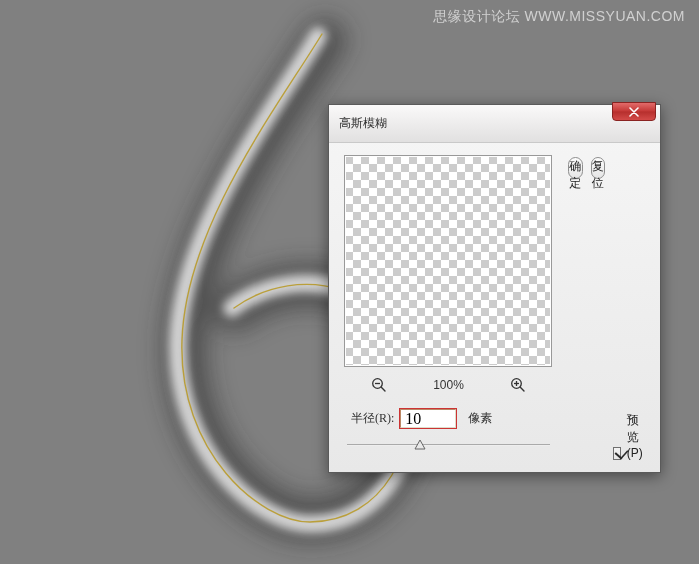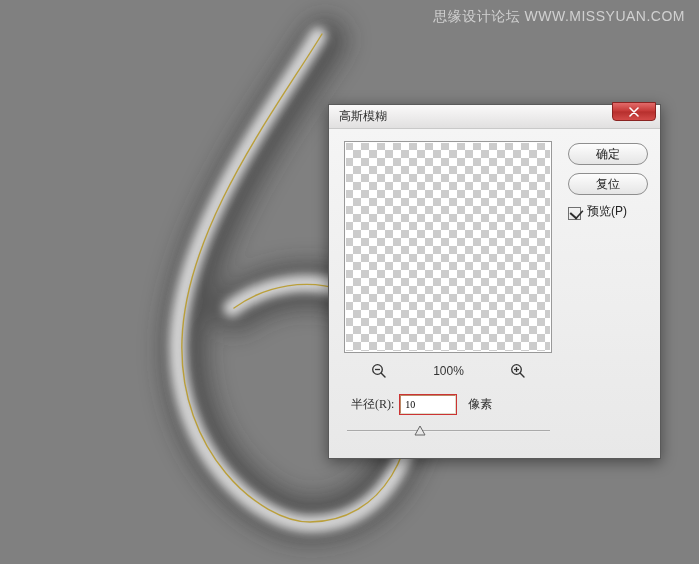--- a/index.html
+++ b/index.html
@@ -29,21 +29,21 @@
       position: absolute;
       left: 328px;
       top: 104px;
       width: 333px;
       background: linear-gradient(#f6f6f6, #e8e8e8);
       border: 1px solid #5a5a5a;
       box-shadow: 0 3px 14px rgba(0,0,0,0.45);
       z-index: 10;
     }
     .titlebar {
-      height: 24px;
+      height: 38px;
       background: linear-gradient(#faf9f9, #e1e0e0);
       border-bottom: 1px solid #c9c9c9;
       display: flex;
       align-items: center;
       padding: 0 6px 0 10px;
       position: relative;
     }
     .titlebar-title { color: #333; font-size: 12px; }
     .close-btn {
       position: absolute;
@@ -112,21 +112,21 @@
     }
     .radius-label { color: #333; }
     .radius-input {
       width: 56px;
       height: 19px;
       border: 1px solid #b86;
       border-bottom-color: #ddc;
       border-right-color: #ddc;
       outline: 1px solid #c33;
       padding: 0 4px;
-      font-size: 10px;
+      font-size: 16px;
       font-family: inherit;
       background: #fff;
     }
     .unit-label { color: #333; margin-left: 6px; text-align: center; }
     .slider-wrap {
       margin: 10px 6px 6px 6px;
       position: relative;
       height: 16px;
     }
     .slider-track {
@@ -144,21 +144,21 @@
       left: 36%;
       width: 12px;
       height: 12px;
       margin-left: -6px;
       cursor: pointer;
     }
     .slider-thumb svg { width: 12px; height: 12px; display: block; }
     .right-col {
       width: 80px;
       display: flex;
-      flex-direction: column;
+      flex-direction: row;
       gap: 8px;
       padding-top: 2px;
     }
     .btn {
       height: 22px;
       border: 1px solid #8e8e8e;
       border-radius: 11px;
       background: linear-gradient(#fdfdfd, #e5e5e5);
       font-size: 12px;
       color: #222;

